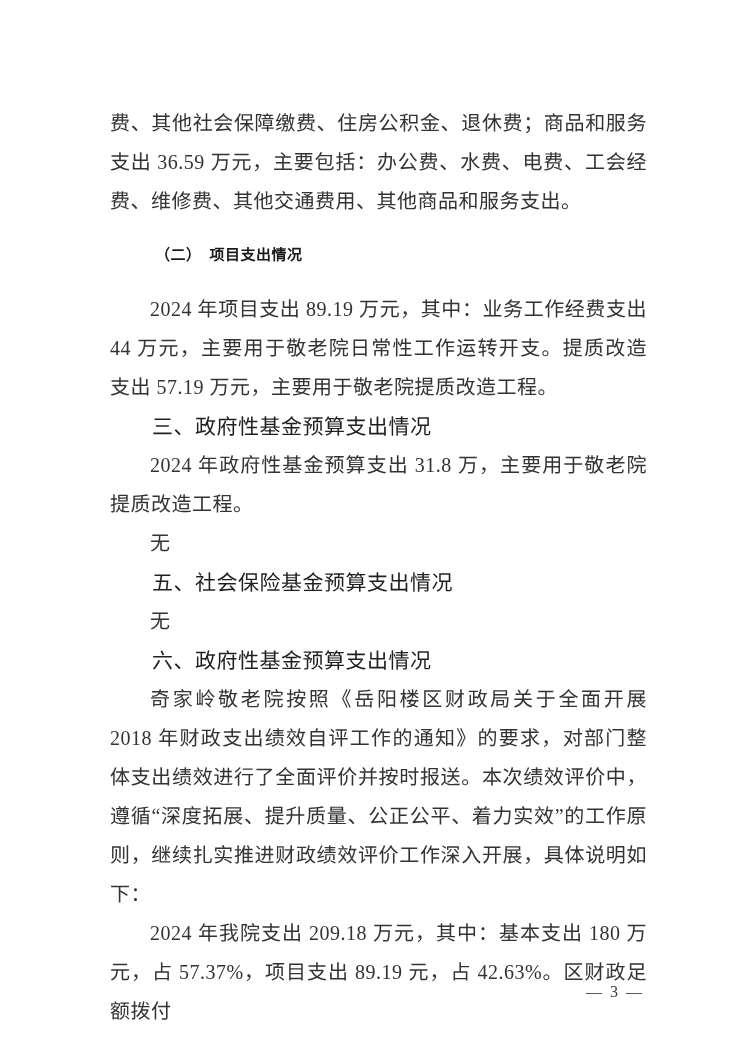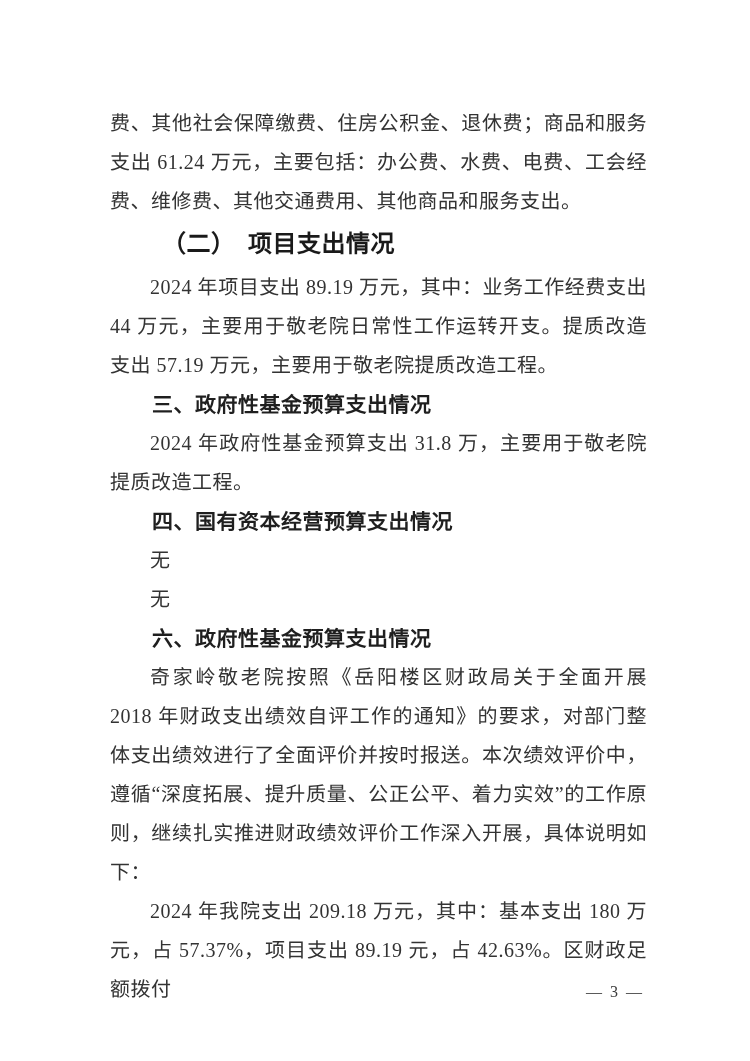--- a/index.html
+++ b/index.html
@@ -27,35 +27,35 @@
     line-height: 39px;
     color: #333333;
     text-align: justify;
     text-indent: 2em;
     letter-spacing: 0.5px;
   }
   .para.no-indent {
     text-indent: 0;
   }
   .heading-sub {
-    margin: 4px;
-    font-size: 24px;
+    margin: 15px;
+    font-size: 15px;
     line-height: 39px;
     font-weight: bold;
     color: #1a1a1a;
     text-align: left;
     text-indent: 2em;
     letter-spacing: 0.5px;
     font-family: "Liberation Serif", "DejaVu Serif", serif;
   }
   .heading-main {
     margin: 0;
     font-size: 21px;
     line-height: 39px;
-    font-weight: bold;
+    font-weight: normal;
     color: #1f1f1f;
     text-align: left;
     text-indent: 2em;
     letter-spacing: 0.5px;
     font-family: "Liberation Sans", "DejaVu Sans", sans-serif;
   }
   .page-footer {
     position: absolute;
     top: 982px;
     right: 106px;
@@ -64,27 +64,27 @@
     color: #3c3c3c;
     letter-spacing: 2px;
     font-family: "Liberation Serif", "DejaVu Serif", serif;
   }
 </style>
 </head>
 <body>
 
 <div class="page">
   <main class="doc-body">
-    <p class="para no-indent">费、其他社会保障缴费、住房公积金、退休费；商品和服务支出 61.24 万元，主要包括：办公费、水费、电费、工会经费、维修费、其他交通费用、其他商品和服务支出。</p>
+    <p class="para no-indent">费、其他社会保障缴费、住房公积金、退休费；商品和服务支出 36.59 万元，主要包括：办公费、水费、电费、工会经费、维修费、其他交通费用、其他商品和服务支出。</p>
     <p class="heading-sub">（二）　项目支出情况</p>
     <p class="para">2024 年项目支出 89.19 万元，其中：业务工作经费支出 44 万元，主要用于敬老院日常性工作运转开支。提质改造支出 57.19 万元，主要用于敬老院提质改造工程。</p>
     <p class="heading-main">三、政府性基金预算支出情况</p>
     <p class="para">2024 年政府性基金预算支出 31.8 万，主要用于敬老院提质改造工程。</p>
-    <p class="heading-main">四、国有资本经营预算支出情况</p>
     <p class="para">无</p>
+    <p class="heading-main">五、社会保险基金预算支出情况</p>
     <p class="para">无</p>
     <p class="heading-main">六、政府性基金预算支出情况</p>
     <p class="para">奇家岭敬老院按照《岳阳楼区财政局关于全面开展 2018 年财政支出绩效自评工作的通知》的要求，对部门整体支出绩效进行了全面评价并按时报送。本次绩效评价中，遵循“深度拓展、提升质量、公正公平、着力实效”的工作原则，继续扎实推进财政绩效评价工作深入开展，具体说明如下：</p>
     <p class="para">2024 年我院支出 209.18 万元，其中：基本支出 180 万元，占 57.37%，项目支出 89.19 元，占 42.63%。区财政足额拨付</p>
   </main>
 
   <footer class="page-footer">
     <span>— 3 —</span>
   </footer>
 </div>

